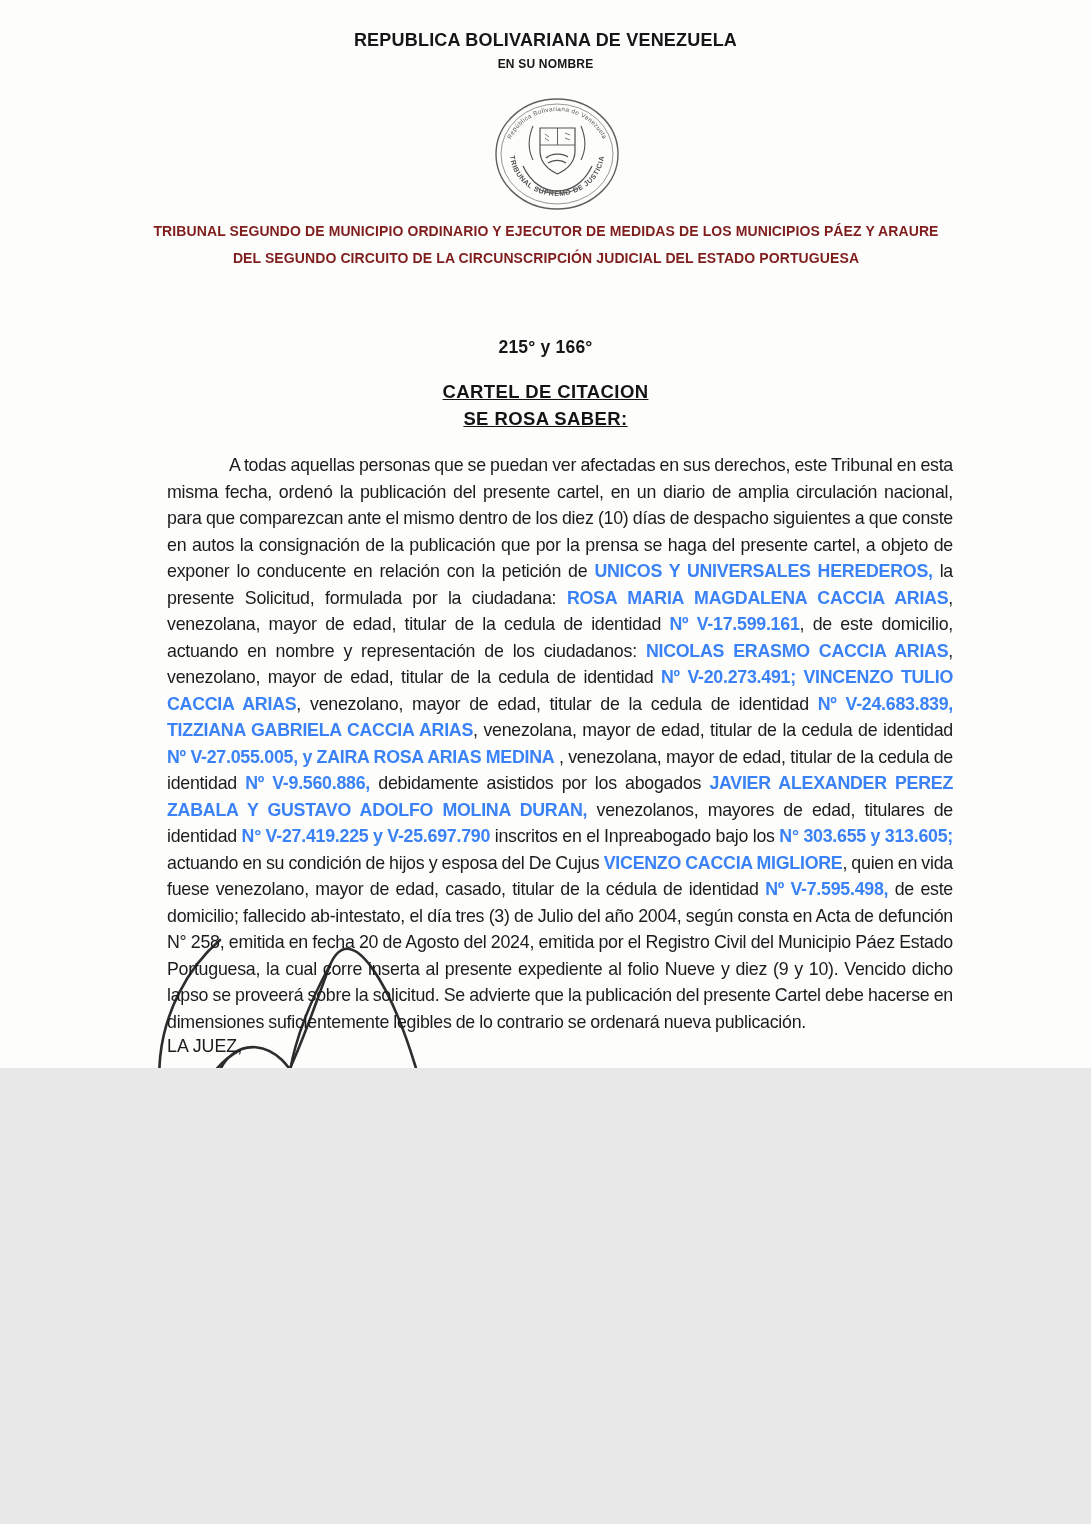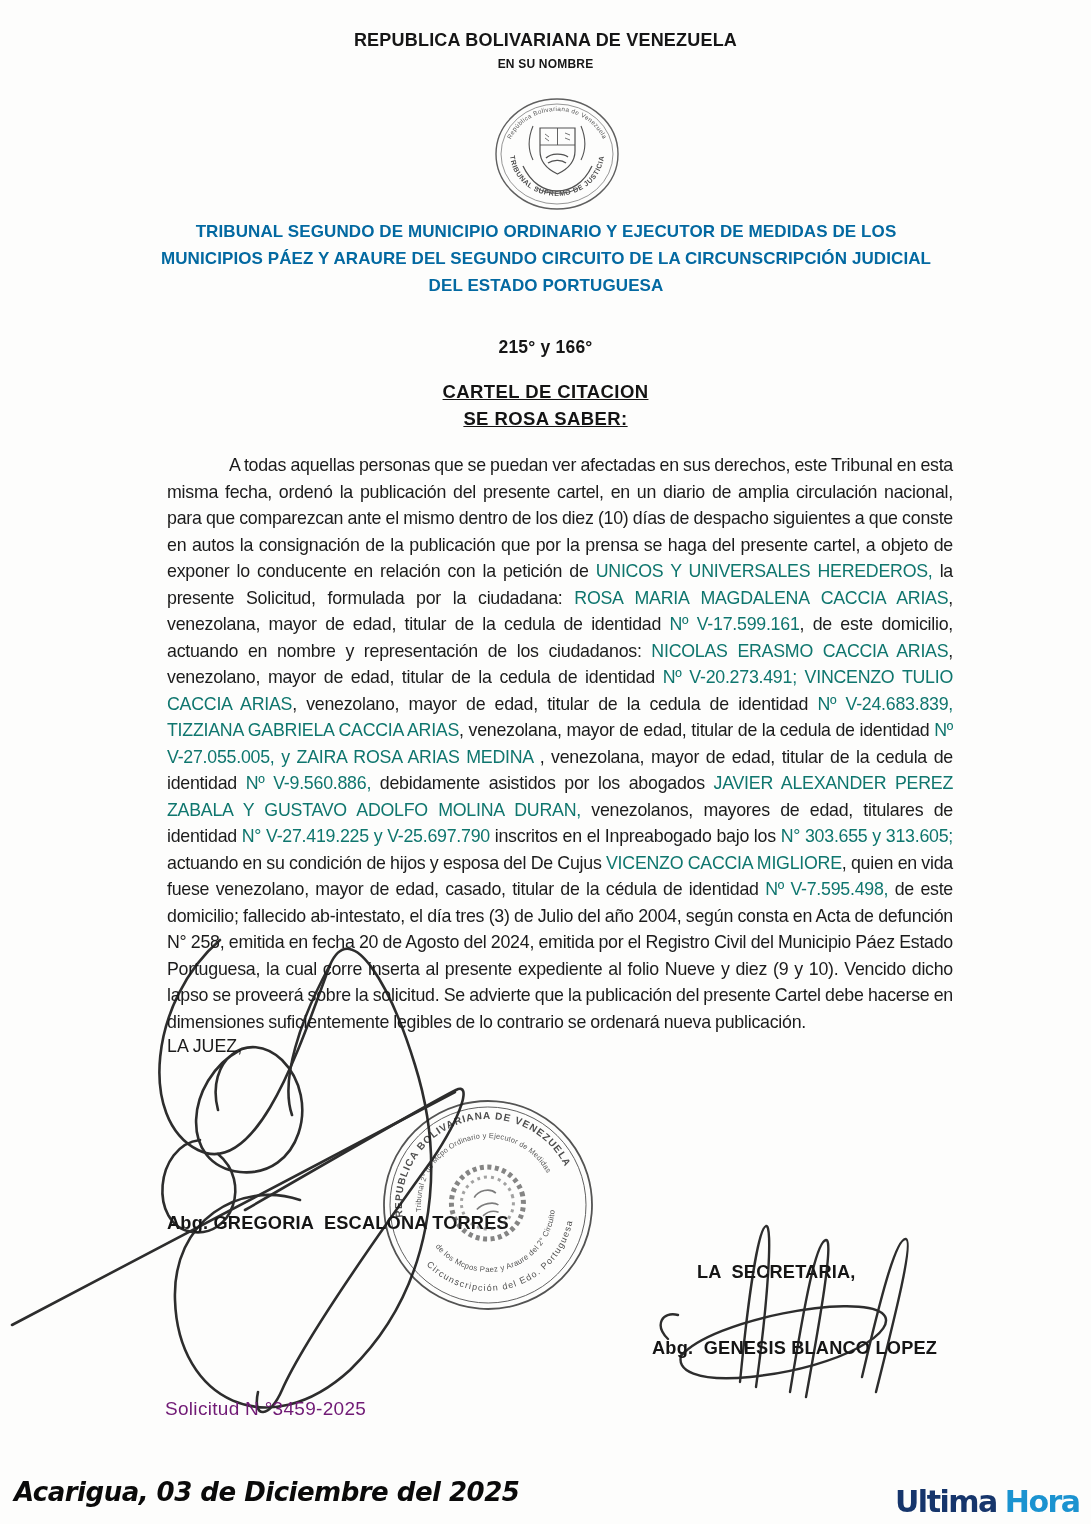--- a/index.html
+++ b/index.html
@@ -1,32 +1,32 @@
 <!DOCTYPE html>
 <html><head>
 <meta charset="utf-8">
 <style>
   html,body{margin:0;padding:0;background:#e8e8e8;}
   .page{
-    position:relative; width:1091px; height:1524px; margin:0 auto;
+    position:relative; width:1091px; height:1068px; margin:0 auto;
     background:#fdfdfc; overflow:hidden;
     font-family:"Liberation Sans", sans-serif; color:#1d1d1d;
   }
   .abs{position:absolute;}
   .ctr{left:0; width:1091px; text-align:center;}
   .hdr{font-weight:bold; font-size:18px; color:#161616; letter-spacing:.2px;}
-  .trib{font-weight:bold; font-size:17px; color:#0369a1; line-height:27px; letter-spacing:.1px;}
+  .trib{font-weight:bold; font-size:14px; color:#7f1d1d; line-height:27px; letter-spacing:.1px;}
   .title-u{font-weight:bold; font-size:18.5px; color:#141414; text-decoration:underline; letter-spacing:.4px;}
   .bodywrap{top:452px; left:167px; width:786px;}
   .bodytext{
     font-size:17.8px; line-height:26.5px; text-align:justify;
     letter-spacing:-0.25px; word-spacing:-0.5px; color:#1b1b1b; margin:0;
     text-indent:62px;
   }
-  .bodytext .b{font-weight:normal; color:#0f766e;}
+  .bodytext .b{font-weight:bold; color:#3b82f6;}
   .lajuez{font-size:17.8px; color:#1b1b1b; margin-top:1px;}
   .signame{font-weight:bold; font-size:18.2px; color:#151515; letter-spacing:.2px; white-space:pre;}
   .solic{font-size:19px; color:#701a75; letter-spacing:.3px;}
   .footer-date{
     font-family:"DejaVu Sans", sans-serif; font-weight:800; font-style:italic;
     font-size:26px; color:#0a0a0a; letter-spacing:-0.5px;
   }
   .logo{display:flex; align-items:center; gap:2px;}
   .logo-word{
     font-family:"DejaVu Sans", sans-serif; font-weight:800;

